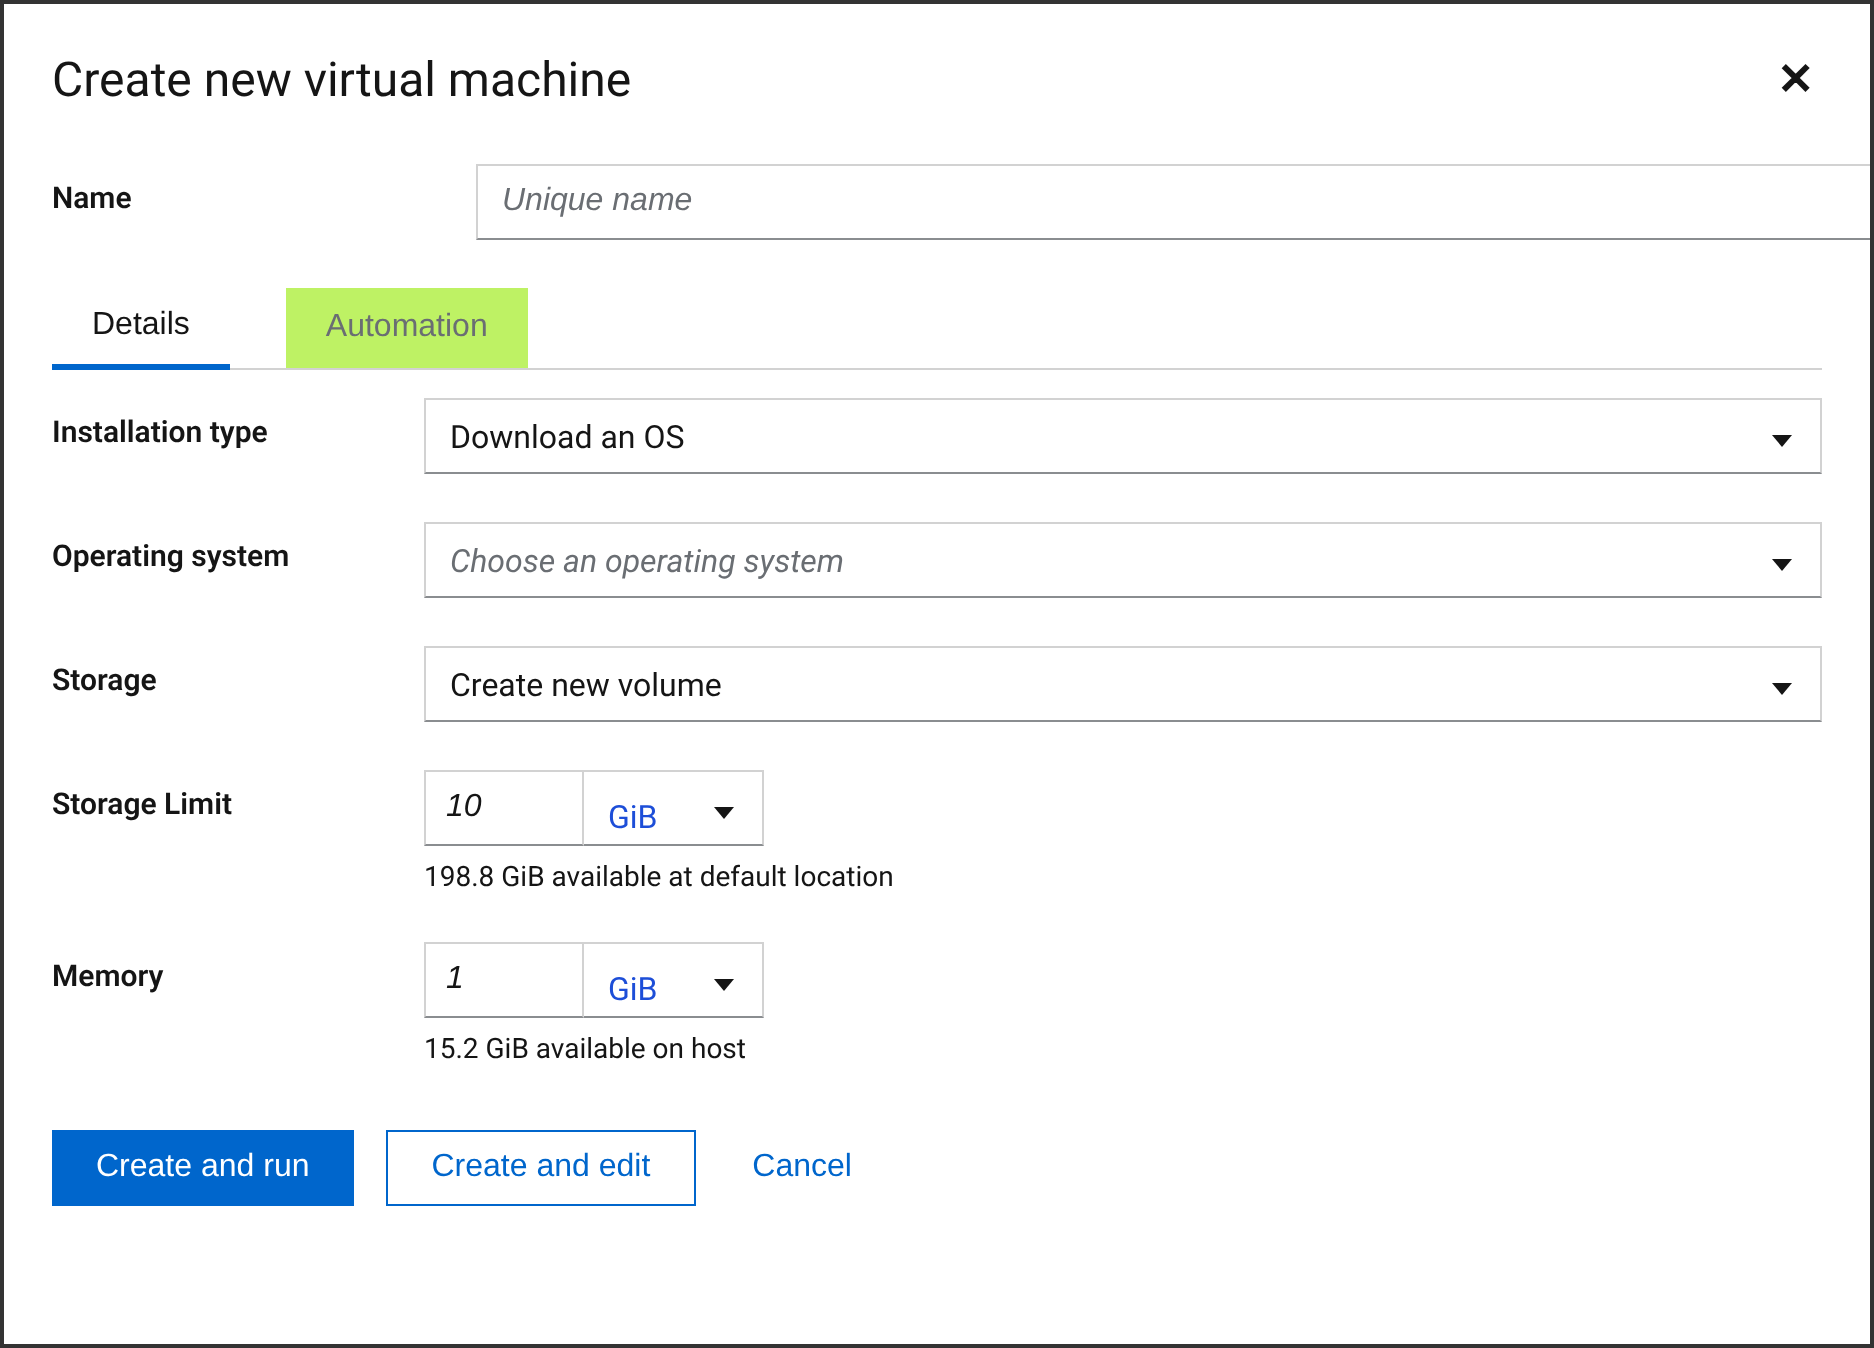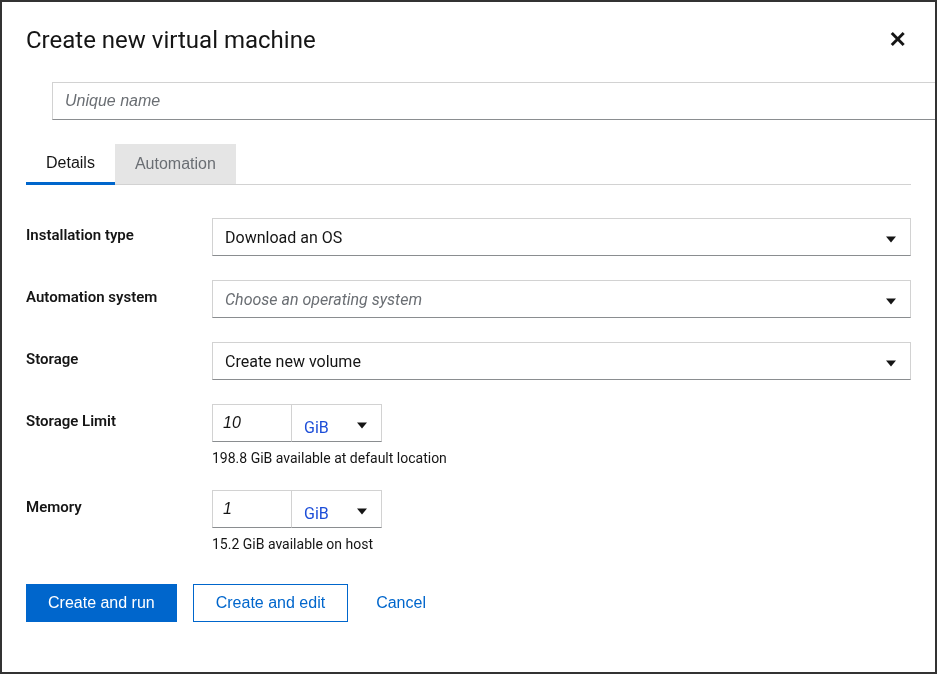--- a/index.html
+++ b/index.html
@@ -65,28 +65,29 @@
       color: #151515;
       margin-left: 26px;
     }
     .text-input::placeholder {
       color: #6a6e73;
       font-style: italic;
     }
     .tabs {
       display: flex;
       border-bottom: 1px solid #d2d2d2;
-      margin-bottom: 33px;
+      margin-bottom: 14px;
+      gap: 28px;
     }
     .tab {
       padding: 10px 20px;
       font-size: 16px;
       cursor: pointer;
       color: #6a6e73;
-      background: #e5e5e5;
+      background: #bef264;
       border: none;
     }
     .tab.active {
       color: #151515;
       background: #fff;
       border-bottom: 3px solid #0066cc;
       margin-bottom: -1px;
     }
     .select-field {
       width: 100%;
@@ -191,20 +192,21 @@
 <body>
 
 <div class="dialog-header">
   <h1 class="dialog-title">Create new virtual machine</h1>
   <button class="close-btn">
     <span>✕</span>
   </button>
 </div>
 
 <div class="form-row">
+  <label class="form-label">Name</label>
   <div class="form-control-wrap">
     <input type="text" class="text-input" placeholder="Unique name" style="">
   </div>
 </div>
 
 <div class="tabs">
   <button class="tab active">Details</button>
   <button class="tab">Automation</button>
 </div>
 
@@ -212,21 +214,21 @@
   <label class="form-label">Installation type</label>
   <div class="form-control-wrap">
     <div class="select-field">
       <span>Download an OS</span>
       <span class="select-caret"><span class="caret-down"></span></span>
     </div>
   </div>
 </div>
 
 <div class="form-row">
-  <label class="form-label">Automation system</label>
+  <label class="form-label">Operating system</label>
   <div class="form-control-wrap">
     <div class="select-field placeholder">
       <span>Choose an operating system</span>
       <span class="select-caret"><span class="caret-down"></span></span>
     </div>
   </div>
 </div>
 
 <div class="form-row">
   <label class="form-label">Storage</label>

